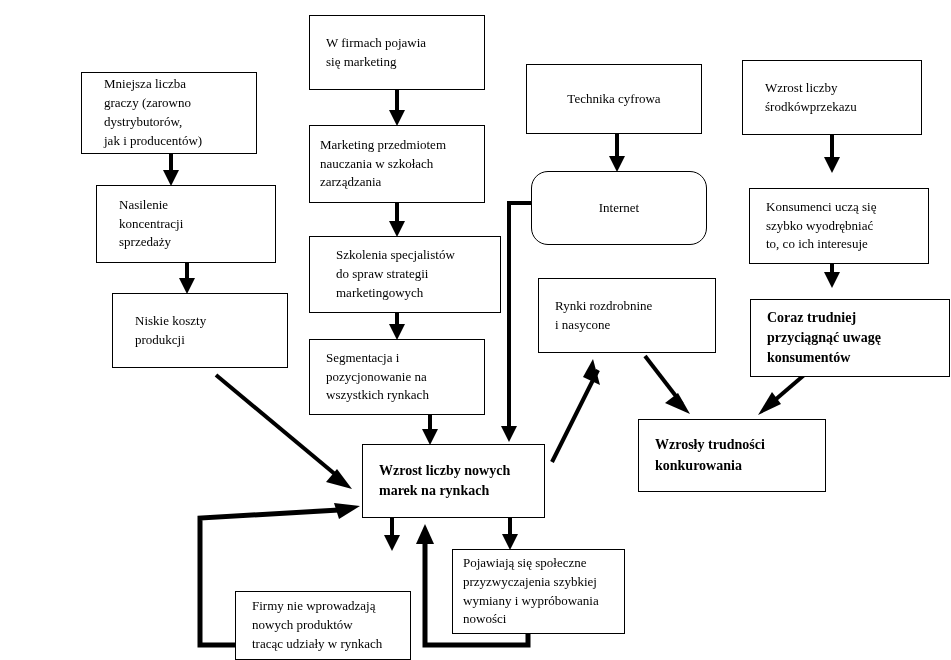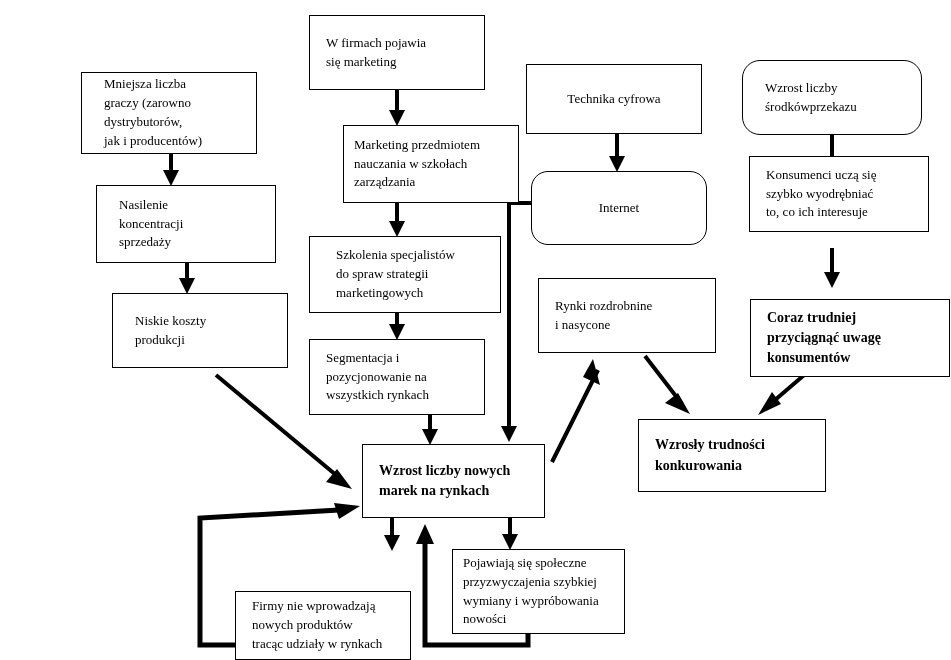--- a/index.html
+++ b/index.html
@@ -181,21 +181,21 @@
   <div class="node indent" style="left:112px; top:293px; width:176px; height:75px;">
     <span class="txt">Niskie koszty
 produkcji</span>
   </div>
 
   <div class="node indent-sm" style="left:309px; top:15px; width:176px; height:75px;">
     <span class="txt">W firmach pojawia
 się marketing</span>
   </div>
 
-  <div class="node" style="left:309px; top:125px; width:176px; height:78px;margin-left:34px;">
+  <div class="node" style="left:309px; top:125px; width:176px; height:78px;">
     <span class="txt">Marketing przedmiotem
 nauczania w szkołach
 zarządzania</span>
   </div>
 
   <div class="node" style="left:309px; top:236px; width:192px; height:77px;padding-left:16px;">
     <span class="txt">Szkolenia specjalistów
 do spraw strategii
 marketingowych</span>
   </div>
@@ -212,26 +212,26 @@
 
   <div class="node center-text" style="left:531px; top:171px; width:176px; height:74px;border-radius:17px;">
     <span class="txt">Internet</span>
   </div>
 
   <div class="node indent-sm" style="left:538px; top:278px; width:178px; height:75px;">
     <span class="txt">Rynki rozdrobnine
 i nasycone</span>
   </div>
 
-  <div class="node indent" style="left:742px; top:60px; width:180px; height:75px;border-radius:18px;">
+  <div class="node indent" style="left:742px; top:60px; width:180px; height:75px;">
     <span class="txt">Wzrost liczby
 środkówprzekazu</span>
   </div>
 
-  <div class="node indent-sm" style="left:749px; top:156px; width:180px; height:76px;">
+  <div class="node indent-sm" style="left:749px; top:188px; width:180px; height:76px;">
     <span class="txt">Konsumenci uczą się
 szybko wyodrębniać
 to, co ich interesuje</span>
   </div>
 
   <div class="node bold indent-sm" style="left:750px; top:287px; width:200px; height:78px;margin-top:12px;">
     <span class="txt">Coraz trudniej
 przyciągnąć uwagę
 konsumentów</span>
   </div>

